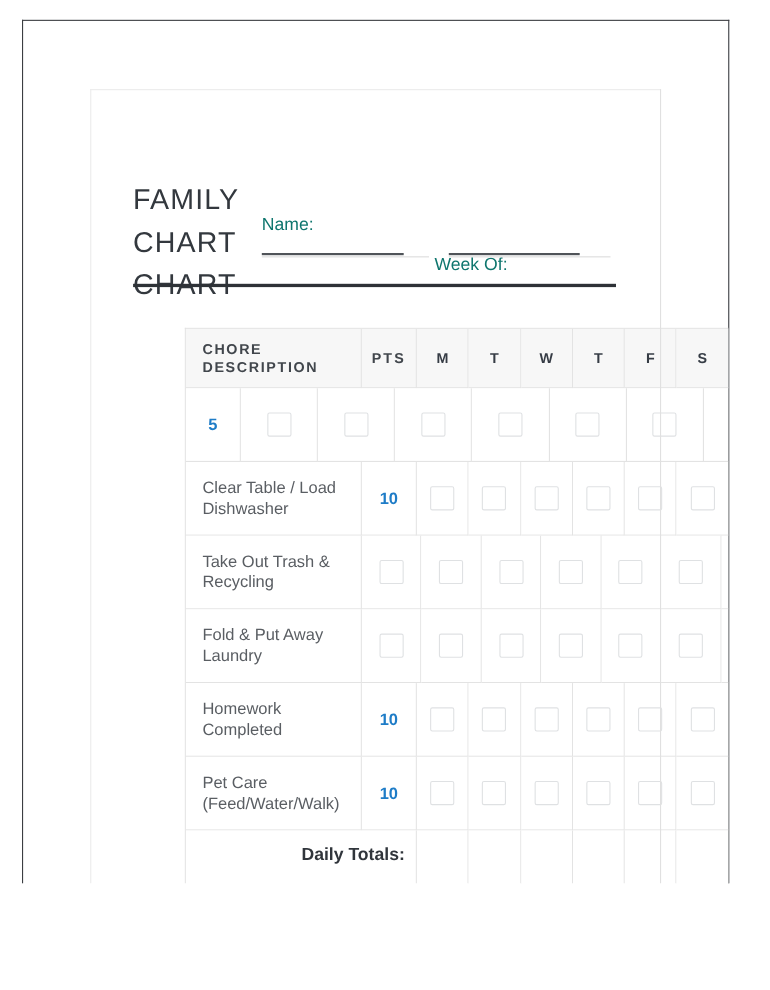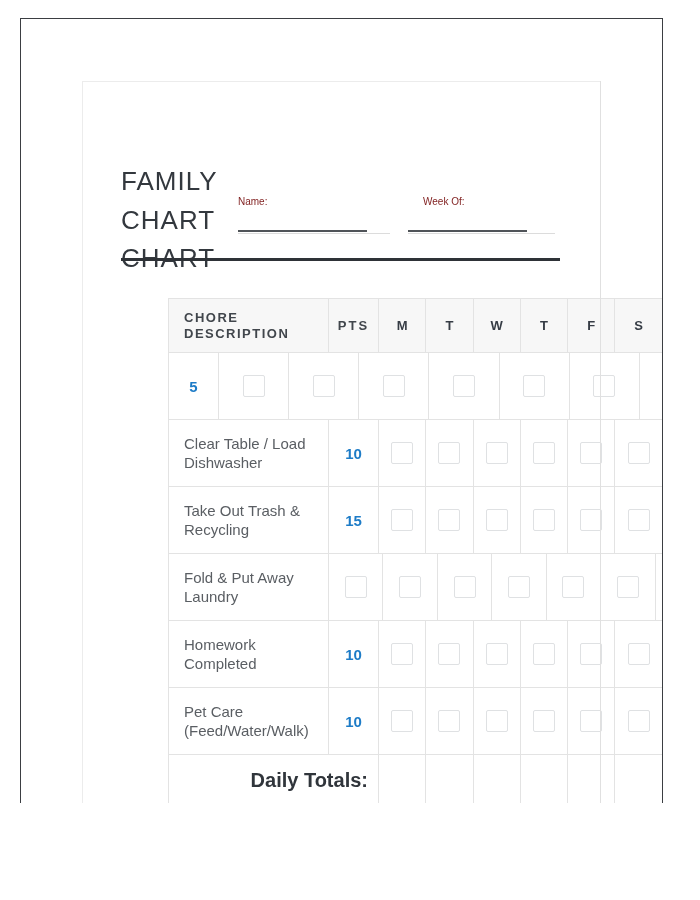--- a/index.html
+++ b/index.html
@@ -22,24 +22,24 @@
   .card-right-line {
     position:absolute; left:579px; top:62px; width:1px; height:723px;
     background:#e0e0e0; z-index:20;
   }
   .title {
     position:absolute; left:100px; top:103px;
     font-size:26px; font-weight:normal; letter-spacing:1px;
     color:#33383e; line-height:38.5px;margin-top:40px;
   }
   .field-label {
-    position:absolute; top:177px; font-size:10px; color:#7f1d1d;
+    position:absolute; top:177px; font-size:16px; color:#0f766e;
   }
   .label-name { left:217px; }
-  .label-week { left:402px; }
+  .label-week { left:374px;margin-top:36px; }
   .line-light { position:absolute; top:214px; height:1px; background:#dcdcdc; }
   .line-dark  { position:absolute; top:211px; height:2px; background:#505459; }
   .name-light { left:217px; width:152px; }
   .name-dark  { left:217px; width:129px; }
   .week-light { left:387px; width:147px; }
   .week-dark  { left:387px; width:119px; }
   .rule { position:absolute; left:100px; top:239px; width:439px; height:3px; background:#2e3237; }
 
   .chart-table {
     position:absolute; left:99px; top:279px; width:542px;
@@ -64,21 +64,21 @@
   .desc-text { font-size:15px; color:#5a5e63; line-height:19.5px; }
   .pts-text  { font-size:15px; font-weight:bold; color:#1e7cc7; }
   .cb {
     width:22px; height:22px; border:1px solid #dfe1e3; border-radius:2px;
     background:#fff; display:block;
   }
   .tfoot .cell { height:67px; border-bottom:1px solid #e3e3e3; }
   .tfoot .merged {
     width:210px; justify-content:flex-end; align-items:flex-start;
     padding:14px 10px 0 0;
-    font-size:20px; font-weight:bold; color:#30353b;text-align:right;
+    font-size:16px; font-weight:bold; color:#30353b;text-align:right;
   }
 </style>
 </head>
 <body>
 
 <div class="viewport">
 
   <div class="card"></div>
 
   <div class="title">
@@ -169,23 +169,20 @@
           </div>
         <div class="cell day">
             <span class="cb"></span>
           </div>
       </div>
 
       <div class="trow">
         <div class="cell desc">
             <span class="desc-text">Take Out Trash &amp; Recycling</span>
           </div>
-        <div class="cell pts">
-            <span class="pts-text">15</span>
-          </div>
         <div class="cell day">
             <span class="cb"></span>
           </div>
         <div class="cell day">
             <span class="cb"></span>
           </div>
         <div class="cell day">
             <span class="cb"></span>
           </div>
         <div class="cell day">

